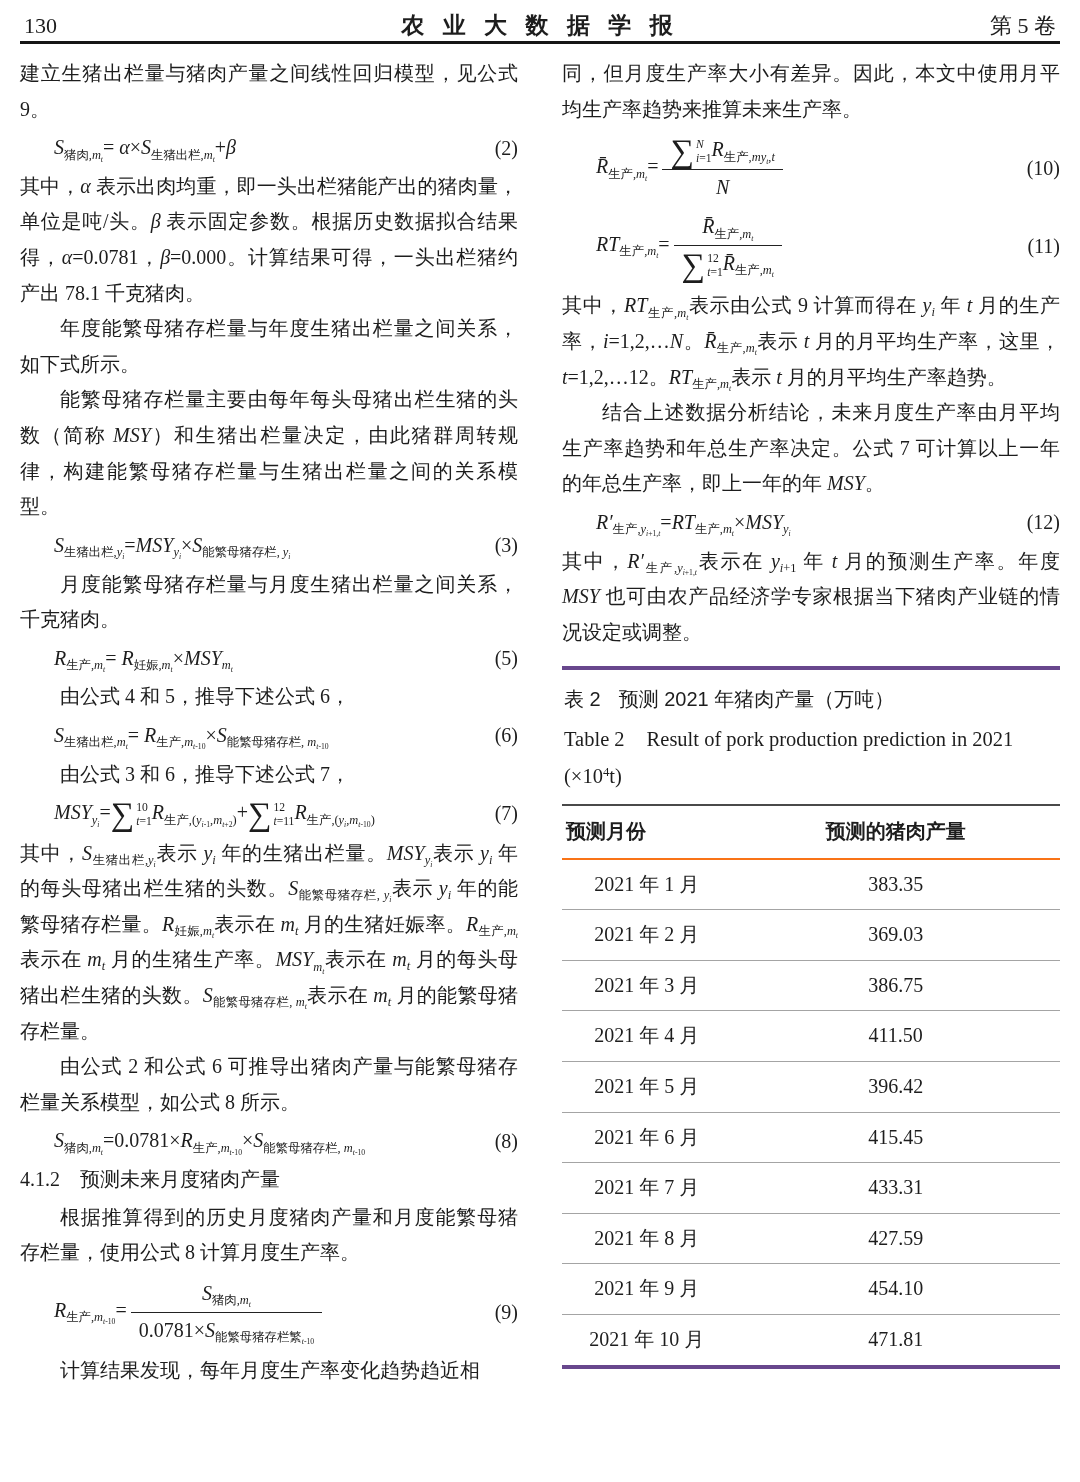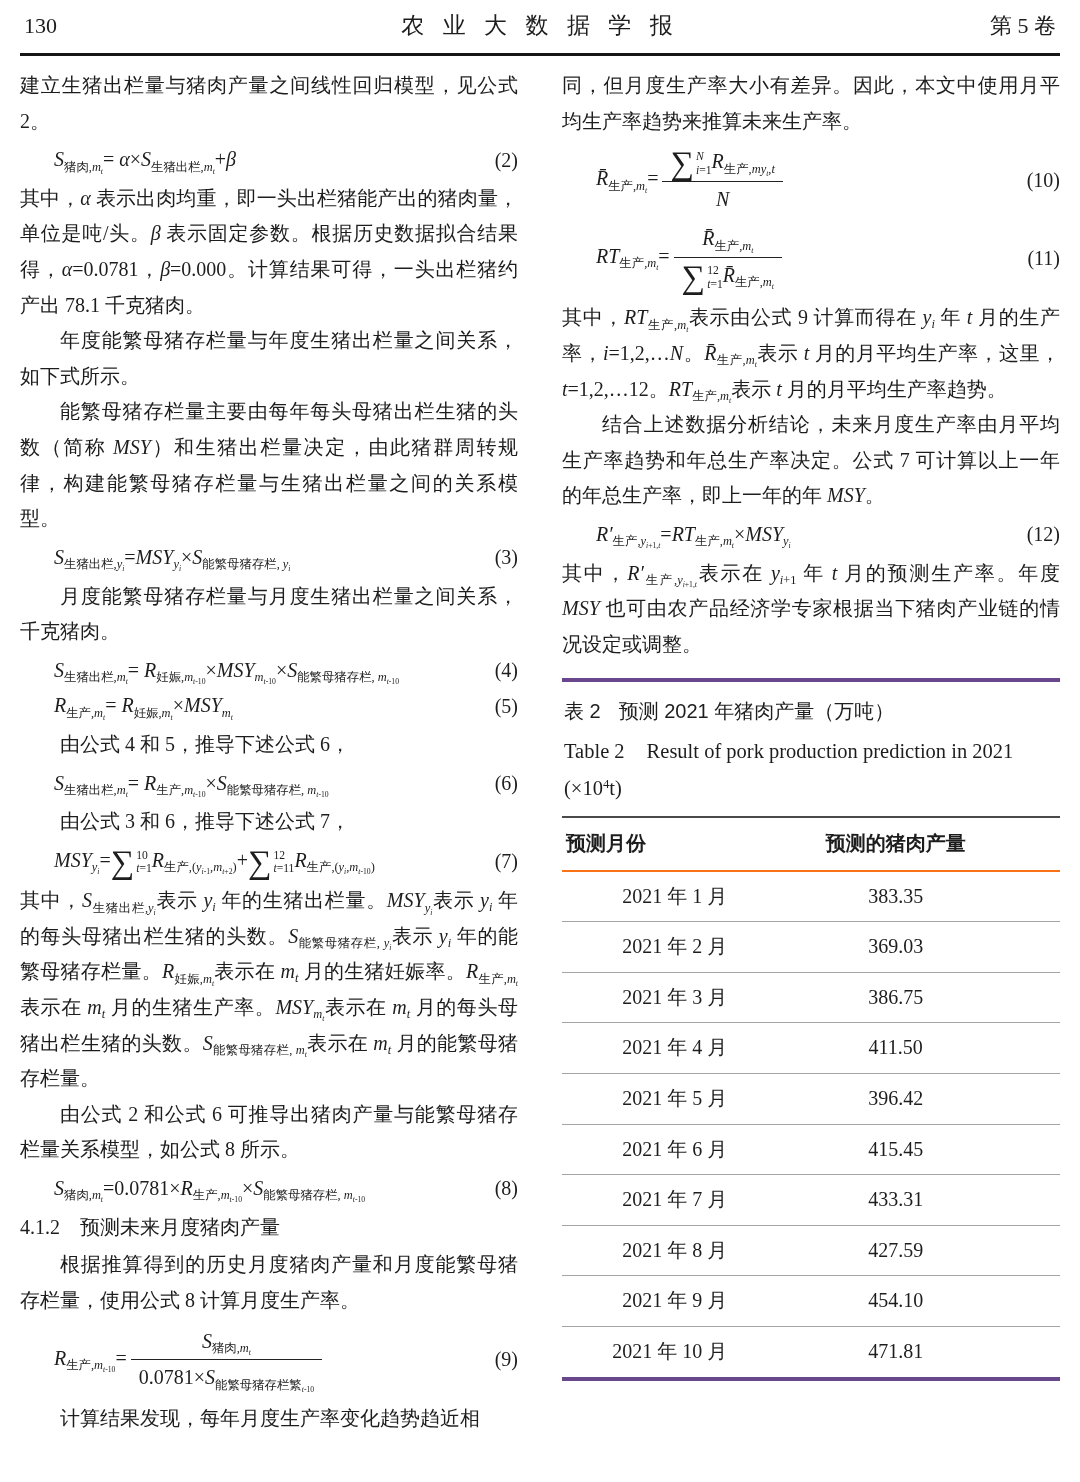--- a/index.html
+++ b/index.html
@@ -8,26 +8,26 @@
     width:1080px; height:1482px; overflow:hidden;
     background:#ffffff; color:#1d1d1d;
     font-family:"Liberation Serif","DejaVu Serif",serif;
   }
   .page { padding:8px 20px 0 20px; }
 
   
   .pagehead {
     display:flex; align-items:baseline;
     border-bottom:3px solid #161616;
-    padding:2px 4px 12px 4px;
+    padding:2px 4px 0 4px;
     font-size:22px;
   }
   .ph-left  { width:130px; }
   .ph-center{ flex:1; text-align:center; font-size:23px; letter-spacing:6px;
-              font-family:"Liberation Sans","DejaVu Sans",sans-serif; font-weight:400;}
+              font-family:"Liberation Sans","DejaVu Sans",sans-serif; font-weight:700;}
   .ph-right { width:130px; text-align:right; }
 
   
   .cols { display:flex; gap:44px; padding-top:12px; }
   .col  { width:498px; font-size:20px; line-height:1.78; }
 
   .p   { text-align:justify; }
   .ind { text-indent:2em; }
   .h3  { margin:2px 0; }
 
@@ -66,52 +66,48 @@
   .tcap-en .lab { margin-right:22px; }
   table.pred { width:100%; border-collapse:collapse; font-size:20px; }
   table.pred thead th {
     font-family:"Liberation Sans","DejaVu Sans",sans-serif; font-weight:600;
     border-top:2px solid #4a4a4a; border-bottom:2px solid #f97316;
     padding:8px 4px;
   }
   table.pred th.c1 { text-align:left; width:34%; }
   table.pred th.c2 { text-align:center; }
   table.pred td { border-bottom:1px solid #a4a4a4; padding:7px 4px; }
-  table.pred td.c1 { text-align:right; }
+  table.pred td.c1 { text-align:center; }
   table.pred td.c2 { text-align:center; }
   table.pred tr:last-child td { border-bottom:none; }
 </style>
 </head>
 <body>
 
 <div class="page">
   <div class="pagehead">
     <span class="ph-left">130</span>
     <span class="ph-center">农 业 大 数 据 学 报</span>
     <span class="ph-right">第 5 卷</span>
   </div>
   <div class="cols">
     <div class="col" id="colL">
-        <div class="p">建立生猪出栏量与猪肉产量之间线性回归模型，见公式 2。</div>
+        <div class="p">建立生猪出栏量与猪肉产量之间线性回归模型，见公式 9。</div>
         <div class="formula">
           <span class="fx"><i>S</i><sub>猪肉,<i>m</i><sub><i>t</i></sub></sub>= <i>α</i>×<i>S</i><sub>生猪出栏,<i>m</i><sub><i>t</i></sub></sub>+<i>β</i></span>
           <span class="eqno">(2)</span>
         </div>
         <div class="p">其中，<i>α</i> 表示出肉均重，即一头出栏猪能产出的猪肉量，单位是吨/头。<i>β</i> 表示固定参数。根据历史数据拟合结果得，<i>α</i>=0.0781，<i>β</i>=0.000。计算结果可得，一头出栏猪约产出 78.1 千克猪肉。</div>
         <div class="p ind">年度能繁母猪存栏量与年度生猪出栏量之间关系，如下式所示。</div>
         <div class="p ind">能繁母猪存栏量主要由每年每头母猪出栏生猪的头数（简称 <i>MSY</i>）和生猪出栏量决定，由此猪群周转规律，构建能繁母猪存栏量与生猪出栏量之间的关系模型。</div>
         <div class="formula">
           <span class="fx"><i>S</i><sub>生猪出栏,<i>y</i><sub><i>i</i></sub></sub>=<i>MSY</i><sub><i>y</i><sub><i>i</i></sub></sub>×<i>S</i><sub>能繁母猪存栏, <i>y</i><sub><i>i</i></sub></sub></span>
           <span class="eqno">(3)</span>
         </div>
         <div class="p ind">月度能繁母猪存栏量与月度生猪出栏量之间关系，千克猪肉。</div>
-        <div class="formula">
-          <span class="fx"><i>S</i><sub>生猪出栏,<i>m</i><sub><i>t</i></sub></sub>= <i>R</i><sub>妊娠,<i>m</i><sub><i>t</i>-10</sub></sub>×<i>MSY</i><sub><i>m</i><sub><i>t</i>-10</sub></sub>×<i>S</i><sub>能繁母猪存栏, <i>m</i><sub><i>t</i>-10</sub></sub></span>
-          <span class="eqno">(4)</span>
-        </div>
         <div class="formula">
           <span class="fx"><i>R</i><sub>生产,<i>m</i><sub><i>t</i></sub></sub>= <i>R</i><sub>妊娠,<i>m</i><sub><i>t</i></sub></sub>×<i>MSY</i><sub><i>m</i><sub><i>t</i></sub></sub></span>
           <span class="eqno">(5)</span>
         </div>
         <div class="p ind">由公式 4 和 5，推导下述公式 6，</div>
         <div class="formula">
           <span class="fx"><i>S</i><sub>生猪出栏,<i>m</i><sub><i>t</i></sub></sub>= <i>R</i><sub>生产,<i>m</i><sub><i>t</i>-10</sub></sub>×<i>S</i><sub>能繁母猪存栏, <i>m</i><sub><i>t</i>-10</sub></sub></span>
           <span class="eqno">(6)</span>
         </div>
         <div class="p ind">由公式 3 和 6，推导下述公式 7，</div>

